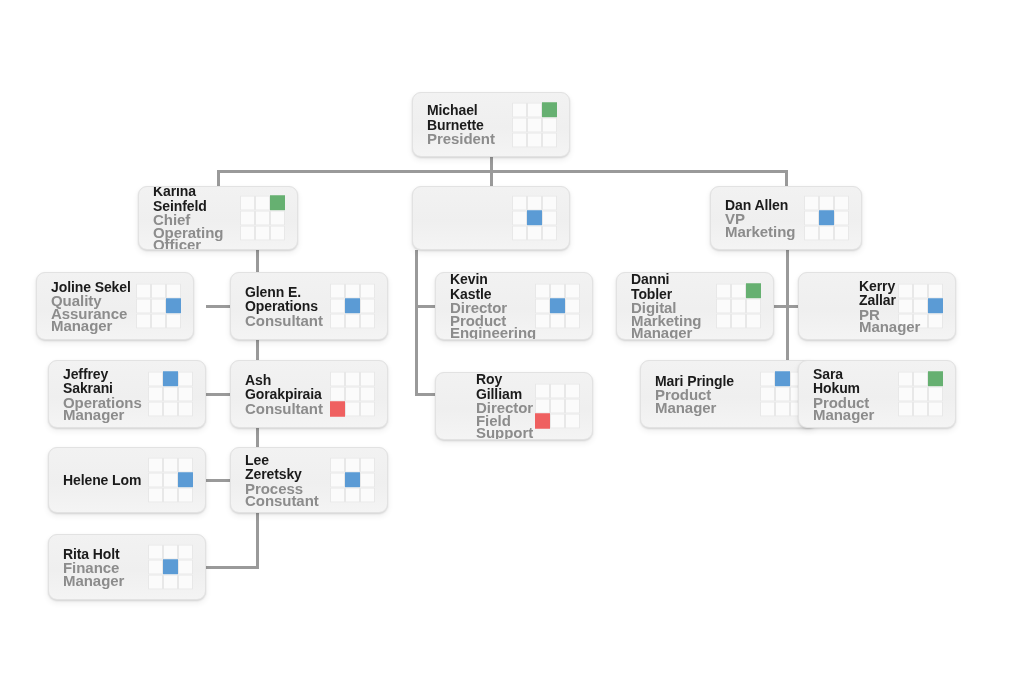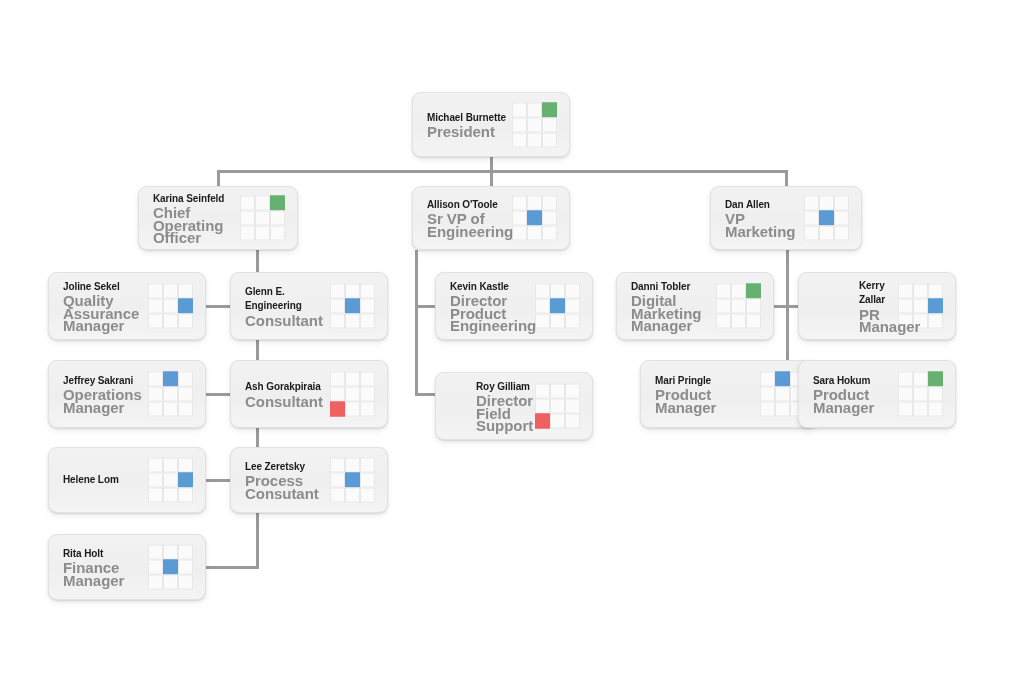--- a/index.html
+++ b/index.html
@@ -51,21 +51,21 @@
   }
   .node-text {
     position: relative;
     z-index: 2;
     padding-left: 14px;
     padding-right: 62px;
     box-sizing: border-box;
     width: 100%;
   }
   .node-name {
-    font-size: 10px;
+    font-size: 14px;
     font-weight: bold;
     color: #1b1b1b;
     line-height: 14.5px;
     letter-spacing: -0.1px;
   }
   .node-title {
     font-size: 15px;
     font-weight: bold;
     color: #8c8c8c;
     line-height: 12.5px;
@@ -169,24 +169,20 @@
             <div class="gcell"></div>
             <div class="gcell"></div>
             <div class="gcell"></div>
             <div class="gcell"></div>
             <div class="gcell on-blue"></div>
             <div class="gcell"></div>
             <div class="gcell"></div>
             <div class="gcell"></div>
             <div class="gcell"></div>
           </div>
-          <div class="node-text">
-            <div class="node-name">Allison O'Toole</div>
-            <div class="node-title">Sr VP of Engineering</div>
-          </div>
         </div>
       </div>
       <div class="node" style="left: 710px; top: 186px; width: 152px; height: 64px;">
         <div class="node-inner">
           <div class="grid3">
             <div class="gcell"></div>
             <div class="gcell"></div>
             <div class="gcell"></div>
             <div class="gcell"></div>
             <div class="gcell on-blue"></div>
@@ -194,21 +190,21 @@
             <div class="gcell"></div>
             <div class="gcell"></div>
             <div class="gcell"></div>
           </div>
           <div class="node-text">
             <div class="node-name">Dan Allen</div>
             <div class="node-title">VP Marketing</div>
           </div>
         </div>
       </div>
-      <div class="node" style="left: 48px; top: 272px; width: 158px; height: 68px;">
+      <div class="node" style="left: 36px; top: 272px; width: 158px; height: 68px;">
         <div class="node-inner">
           <div class="grid3">
             <div class="gcell"></div>
             <div class="gcell"></div>
             <div class="gcell"></div>
             <div class="gcell"></div>
             <div class="gcell"></div>
             <div class="gcell on-blue"></div>
             <div class="gcell"></div>
             <div class="gcell"></div>
@@ -283,21 +279,21 @@
             <div class="gcell"></div>
             <div class="gcell"></div>
             <div class="gcell"></div>
             <div class="gcell on-blue"></div>
             <div class="gcell"></div>
             <div class="gcell"></div>
             <div class="gcell"></div>
             <div class="gcell"></div>
           </div>
           <div class="node-text">
-            <div class="node-name">Glenn E. Engineering</div>
+            <div class="node-name">Glenn E. Operations</div>
             <div class="node-title">Consultant</div>
           </div>
         </div>
       </div>
       <div class="node" style="left: 230px; top: 360px; width: 158px; height: 68px;">
         <div class="node-inner">
           <div class="grid3">
             <div class="gcell"></div>
             <div class="gcell"></div>
             <div class="gcell"></div>

